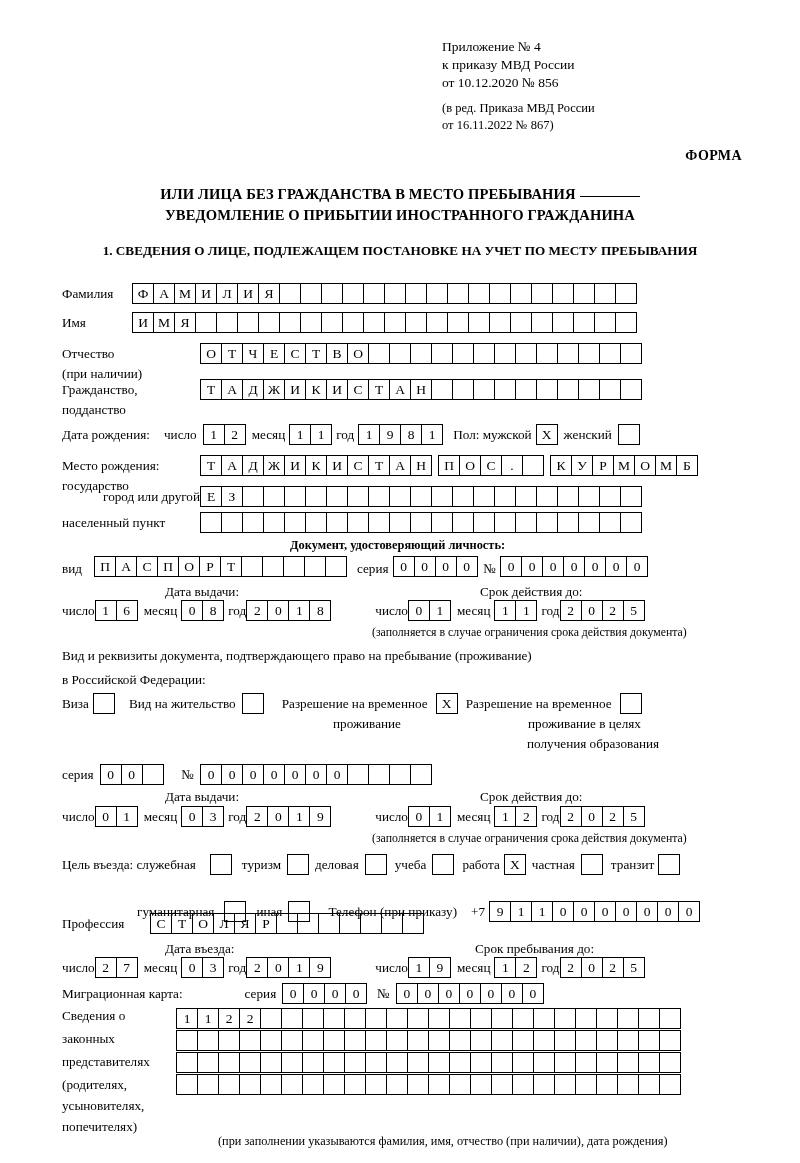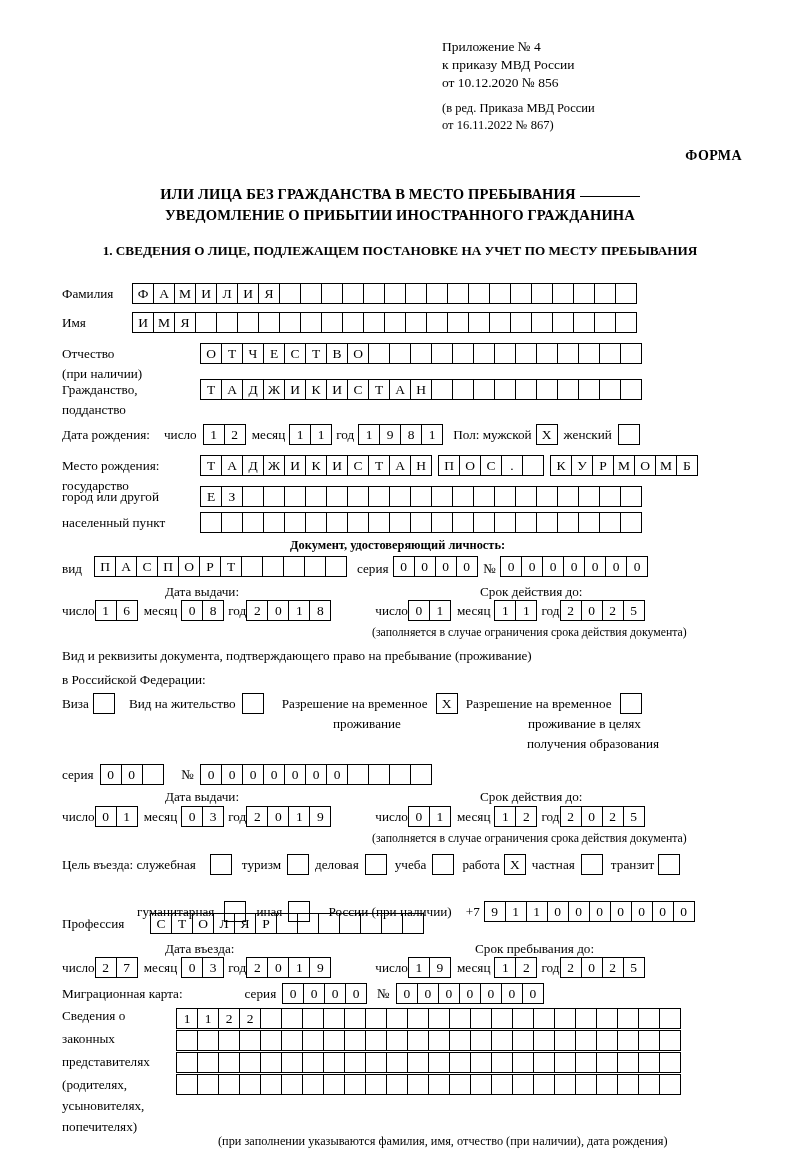--- a/index.html
+++ b/index.html
@@ -331,21 +331,21 @@
         <div class="cell">Р</div>
         <div class="cell">М</div>
         <div class="cell">О</div>
         <div class="cell">М</div>
         <div class="cell">Б</div>
       </div>
   </div>
   <div class="lbl" style="position:absolute; left:62px; top:478px;">государство</div>
 
   <div class="row" style="left:62px; top:486px;">
-    <div class="lbl" style="width:138px;">город или другой</div>
+    <div class="lbl" style="width:138px;text-align:right;">город или другой</div>
     <div class="cells">
         <div class="cell">Е</div>
         <div class="cell">З</div>
         <div class="cell"></div>
         <div class="cell"></div>
         <div class="cell"></div>
         <div class="cell"></div>
         <div class="cell"></div>
         <div class="cell"></div>
         <div class="cell"></div>
@@ -613,21 +613,21 @@
 
   <div class="row" style="left:137px; top:885px;margin-top:16px;">
     <div class="lbl">гуманитарная</div>
     <div class="gap10"></div>
     <div class="box"></div>
     <div class="gap10"></div>
     <div class="lbl">иная</div>
     <div class="gap6"></div>
     <div class="box"></div>
     <div class="gap18"></div>
-    <div class="lbl">России (при наличии)</div>
+    <div class="lbl">Телефон (при приказу)</div>
     <div class="gap14"></div>
     <div class="lbl">+7</div>
     <div class="gap4"></div>
     <div class="cells">
         <div class="cell">9</div>
         <div class="cell">1</div>
         <div class="cell">1</div>
         <div class="cell">0</div>
         <div class="cell">0</div>
         <div class="cell">0</div>

